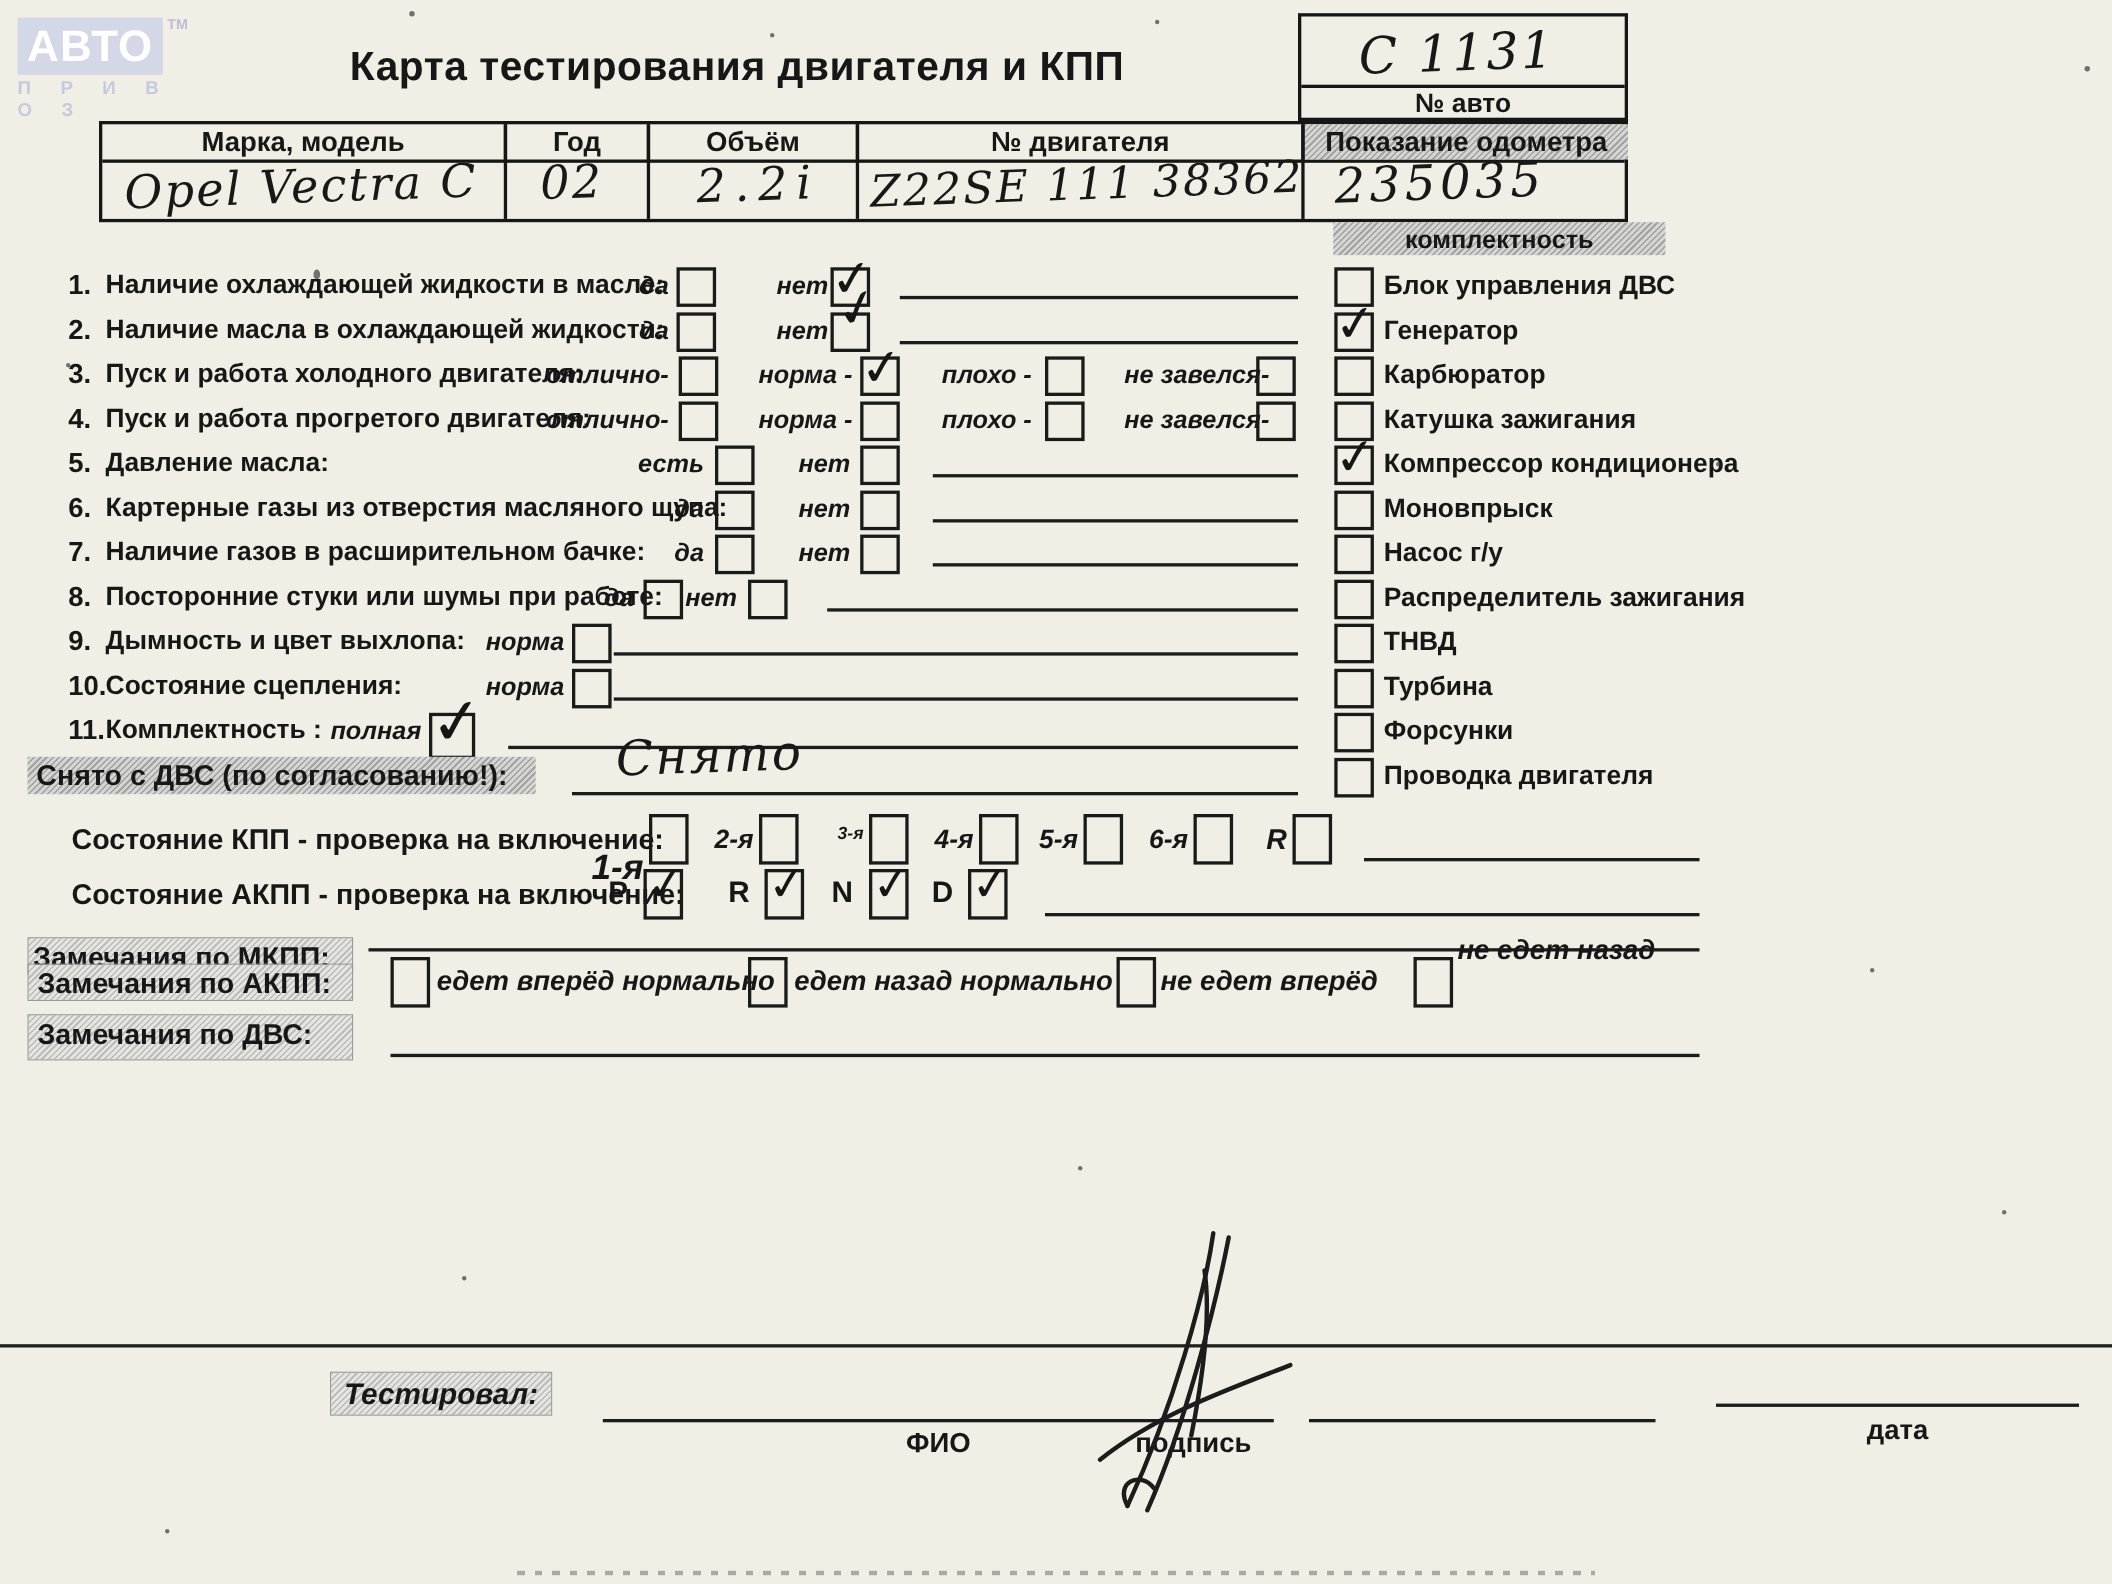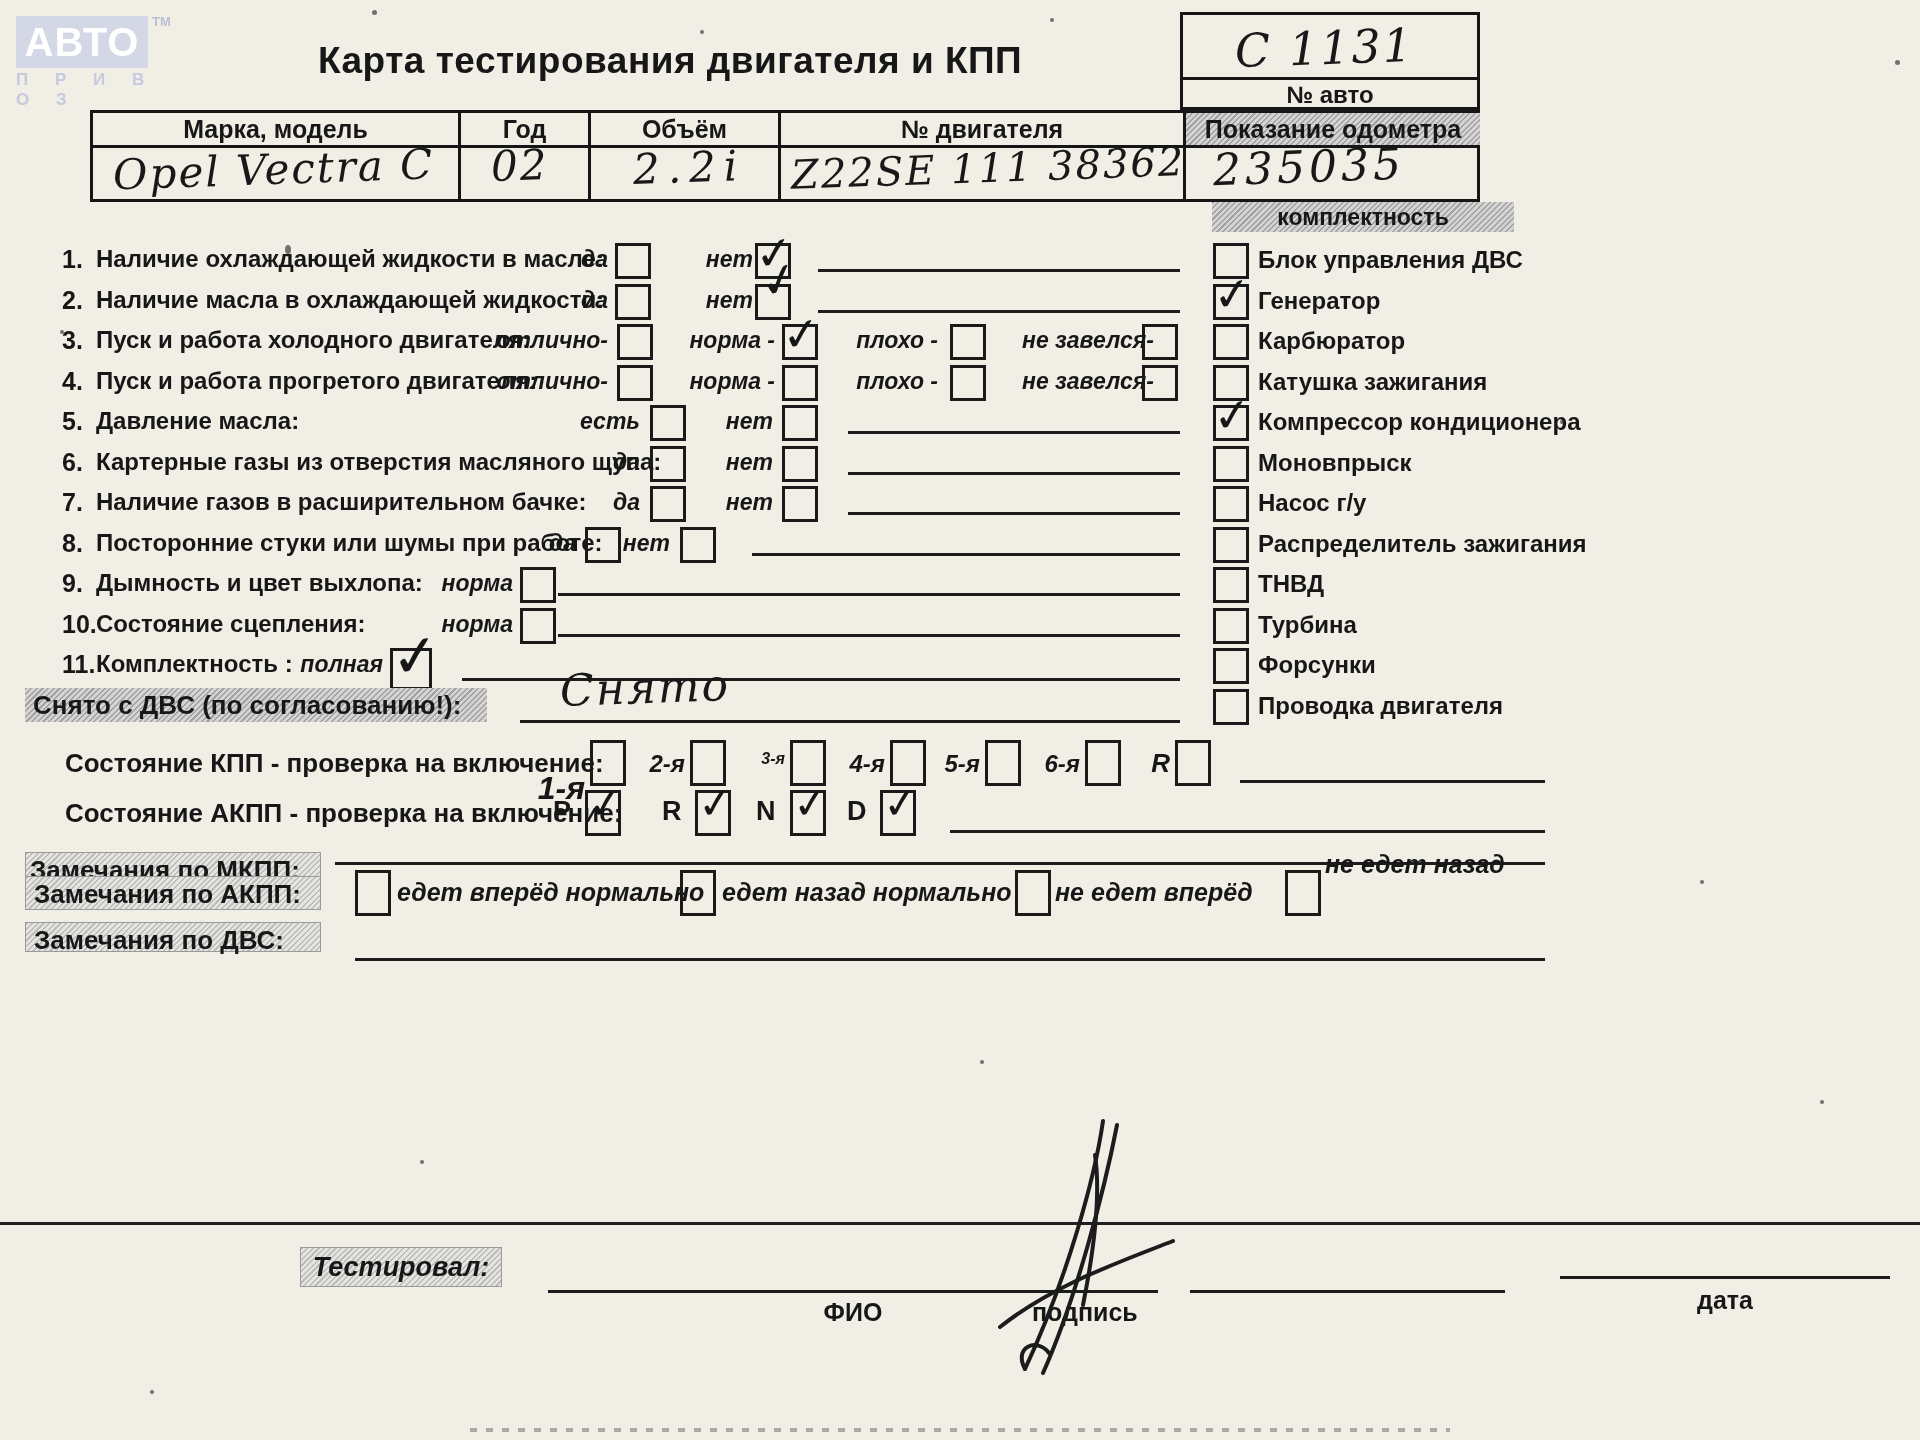--- a/index.html
+++ b/index.html
@@ -281,21 +281,21 @@
 <div class="abs hatch-light b nw" style="left:25px;top:876px;width:296px;height:34px;line-height:34px;padding-left:8px;font-size:26px;box-sizing:border-box;border:1px solid #9a9a9a;">Замечания по АКПП:</div>
 <span class="cb tall" style="left:355px;top:870px"></span>
 <span class="optlbl" style="left:397px;top:878px;width:260px;text-align:left;font-size:25px">едет вперёд нормально</span>
 <span class="cb tall" style="left:680px;top:870px"></span>
 <span class="optlbl" style="left:722px;top:878px;width:260px;text-align:left;font-size:25px">едет назад нормально</span>
 <span class="cb tall" style="left:1015px;top:870px"></span>
 <span class="optlbl" style="left:1055px;top:878px;width:200px;text-align:left;font-size:25px">не едет вперёд</span>
 <span class="cb tall" style="left:1285px;top:870px"></span>
 <span class="optlbl" style="left:1325px;top:850px;width:200px;text-align:left;font-size:25px">не едет назад</span>
 
-<div class="abs hatch-light b nw" style="left:25px;top:922px;width:296px;height:30px;line-height:34px;padding-left:8px;font-size:26px;box-sizing:border-box;border:1px solid #9a9a9a;">Замечания по ДВС:</div>
+<div class="abs hatch-light b nw" style="left:25px;top:922px;width:296px;height:42px;line-height:34px;padding-left:8px;font-size:26px;box-sizing:border-box;border:1px solid #9a9a9a;">Замечания по ДВС:</div>
 <span class="wline" style="left:355px;top:928px;width:1190px;height:30px"></span>
 
 <div class="abs" style="left:0;top:1222px;width:1920px;border-top:3px solid #202020;"></div>
 
 <div class="abs hatch-light b" style="left:300px;top:1247px;width:200px;height:38px;line-height:38px;text-align:center;font-size:27px;font-style:italic;border:1px solid #9a9a9a;">Тестировал:</div>
 
 <span class="wline" style="left:548px;top:1262px;width:610px;height:28px"></span>
 <span class="caption" style="left:548px;top:1298px;width:610px;text-align:center;">ФИО</span>
 
 <span class="wline" style="left:1190px;top:1262px;width:315px;height:28px"></span>

